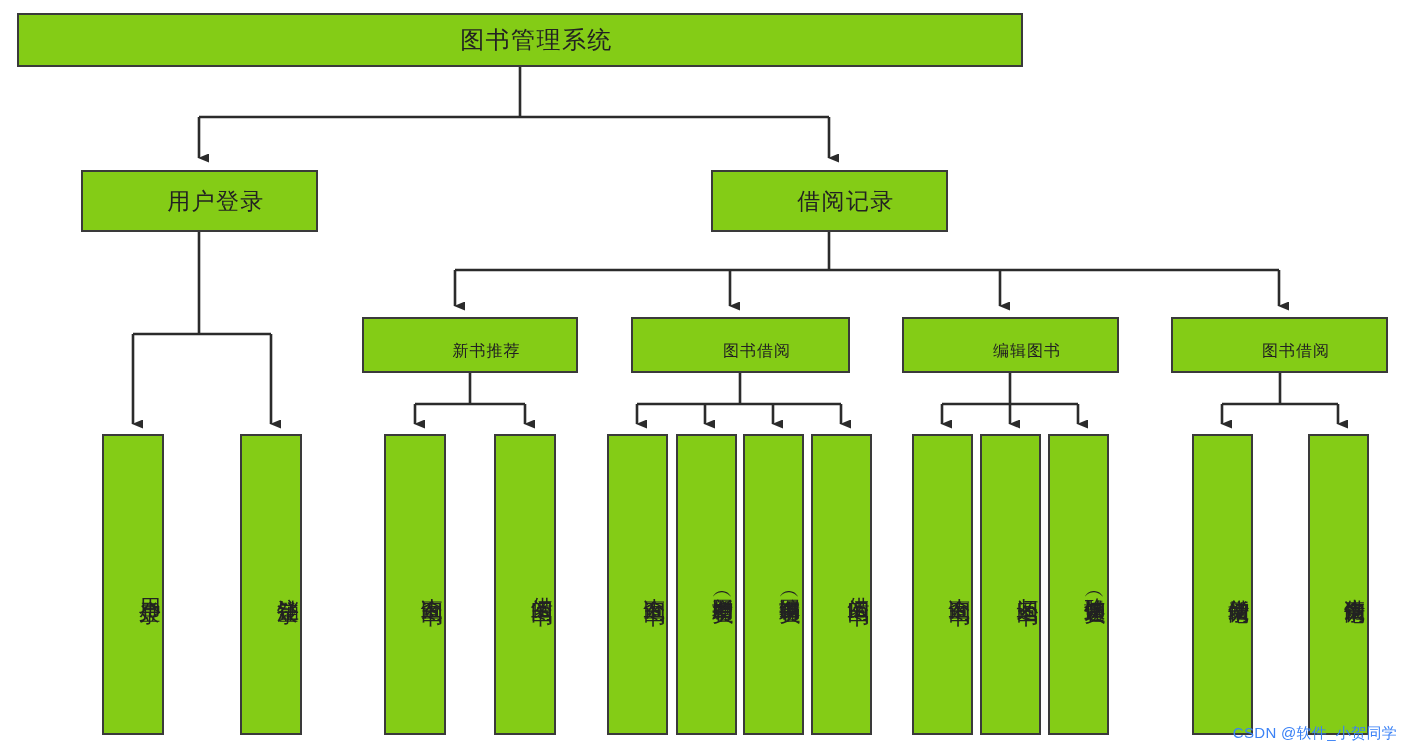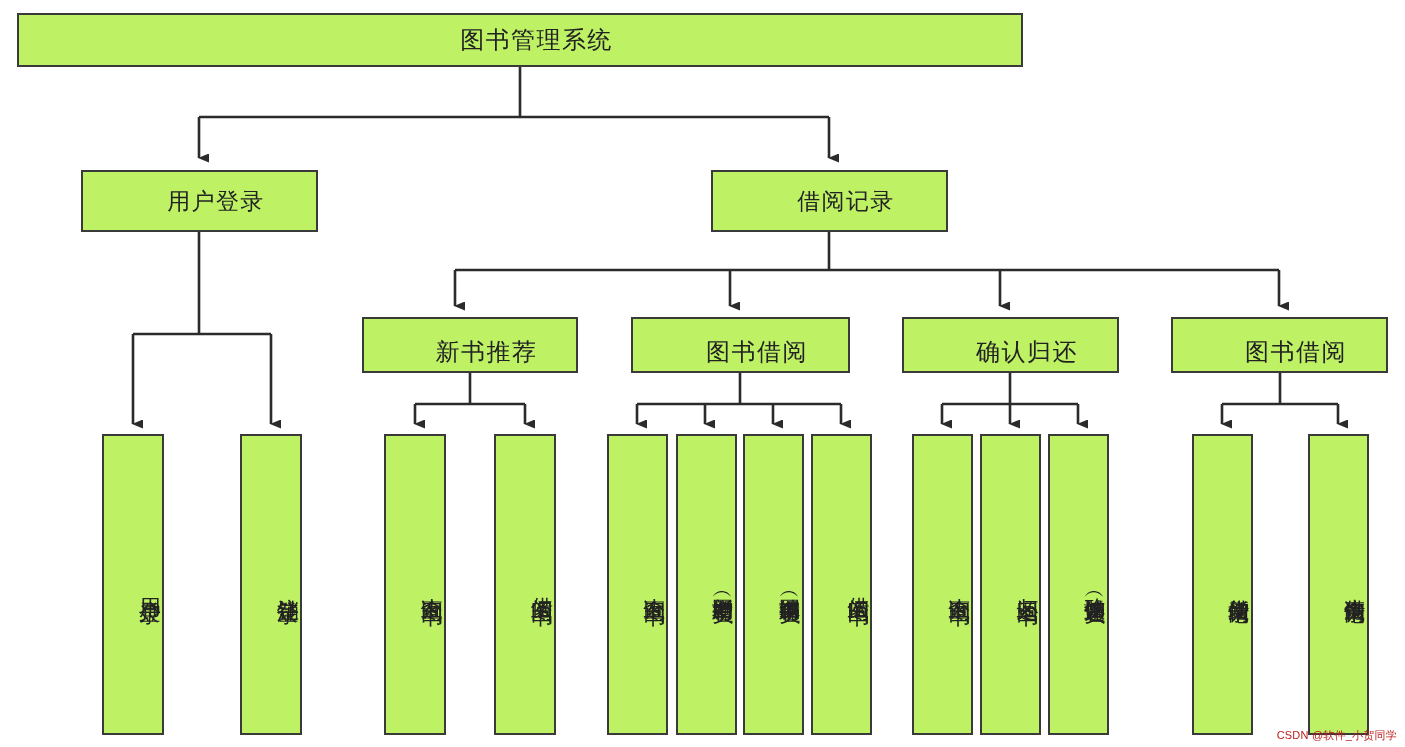--- a/index.html
+++ b/index.html
@@ -22,61 +22,61 @@
     position: absolute;
     left: 0;
     top: 0;
     width: 1405px;
     height: 747px;
     pointer-events: none;
   }
   .node {
     position: absolute;
     box-sizing: border-box;
-    background: #bef264;
+    background: #84cc16;
     border: 2px solid #3a3a3a;
     display: flex;
     align-items: center;
     justify-content: center;
     color: #222222;
     z-index: 2;
     padding-left: 33px;
   }
   .node-label {
     display: block;
     text-align: center;
     letter-spacing: 0.06em;
     color: #222222;
     white-space: nowrap;
   }
   .level-root .node-label { font-size: 24px; }
   .level-1 .node-label { font-size: 23px; }
-  .level-2 .node-label { font-size: 24px; margin-top: 13px; }
+  .level-2 .node-label { font-size: 16px; margin-top: 13px; }
   .leaf {
     align-items: center;
     justify-content: center;
   }
   .leaf .node-label {
     writing-mode: vertical-rl;
     text-orientation: upright;
     font-size: 22px;
     line-height: 1.22;
     letter-spacing: 0.10em;
     white-space: nowrap;
   }
   .leaf-tall .node-label {
     font-size: 21px;
     letter-spacing: 0.04em;
   }
   #watermark {
     position: absolute;
     right: 8px;
     bottom: 4px;
-    font-size: 11px;
-    color: #b91c1c;
+    font-size: 15px;
+    color: #3b82f6;
     letter-spacing: 0.02em;
     z-index: 5;
     white-space: nowrap;
   }
 </style>
 </head>
 <body>
 
 <div id="canvas">
 
@@ -141,21 +141,21 @@
     <span class="node-label">借阅记录</span>
   </div>
 
   <div class="node level-2" style="left:362px; top:317px; width:216px; height:56px;">
     <span class="node-label">新书推荐</span>
   </div>
   <div class="node level-2" style="left:631px; top:317px; width:219px; height:56px;">
     <span class="node-label">图书借阅</span>
   </div>
   <div class="node level-2" style="left:902px; top:317px; width:217px; height:56px;">
-    <span class="node-label">确认归还</span>
+    <span class="node-label">编辑图书</span>
   </div>
   <div class="node level-2" style="left:1171px; top:317px; width:217px; height:56px;">
     <span class="node-label">图书借阅</span>
   </div>
 
   <div class="node leaf" style="left:102px; top:434px; width:62px; height:301px;">
     <span class="node-label">用户登录</span>
   </div>
   <div class="node leaf" style="left:240px; top:434px; width:62px; height:301px;">
     <span class="node-label">注销登录</span>

